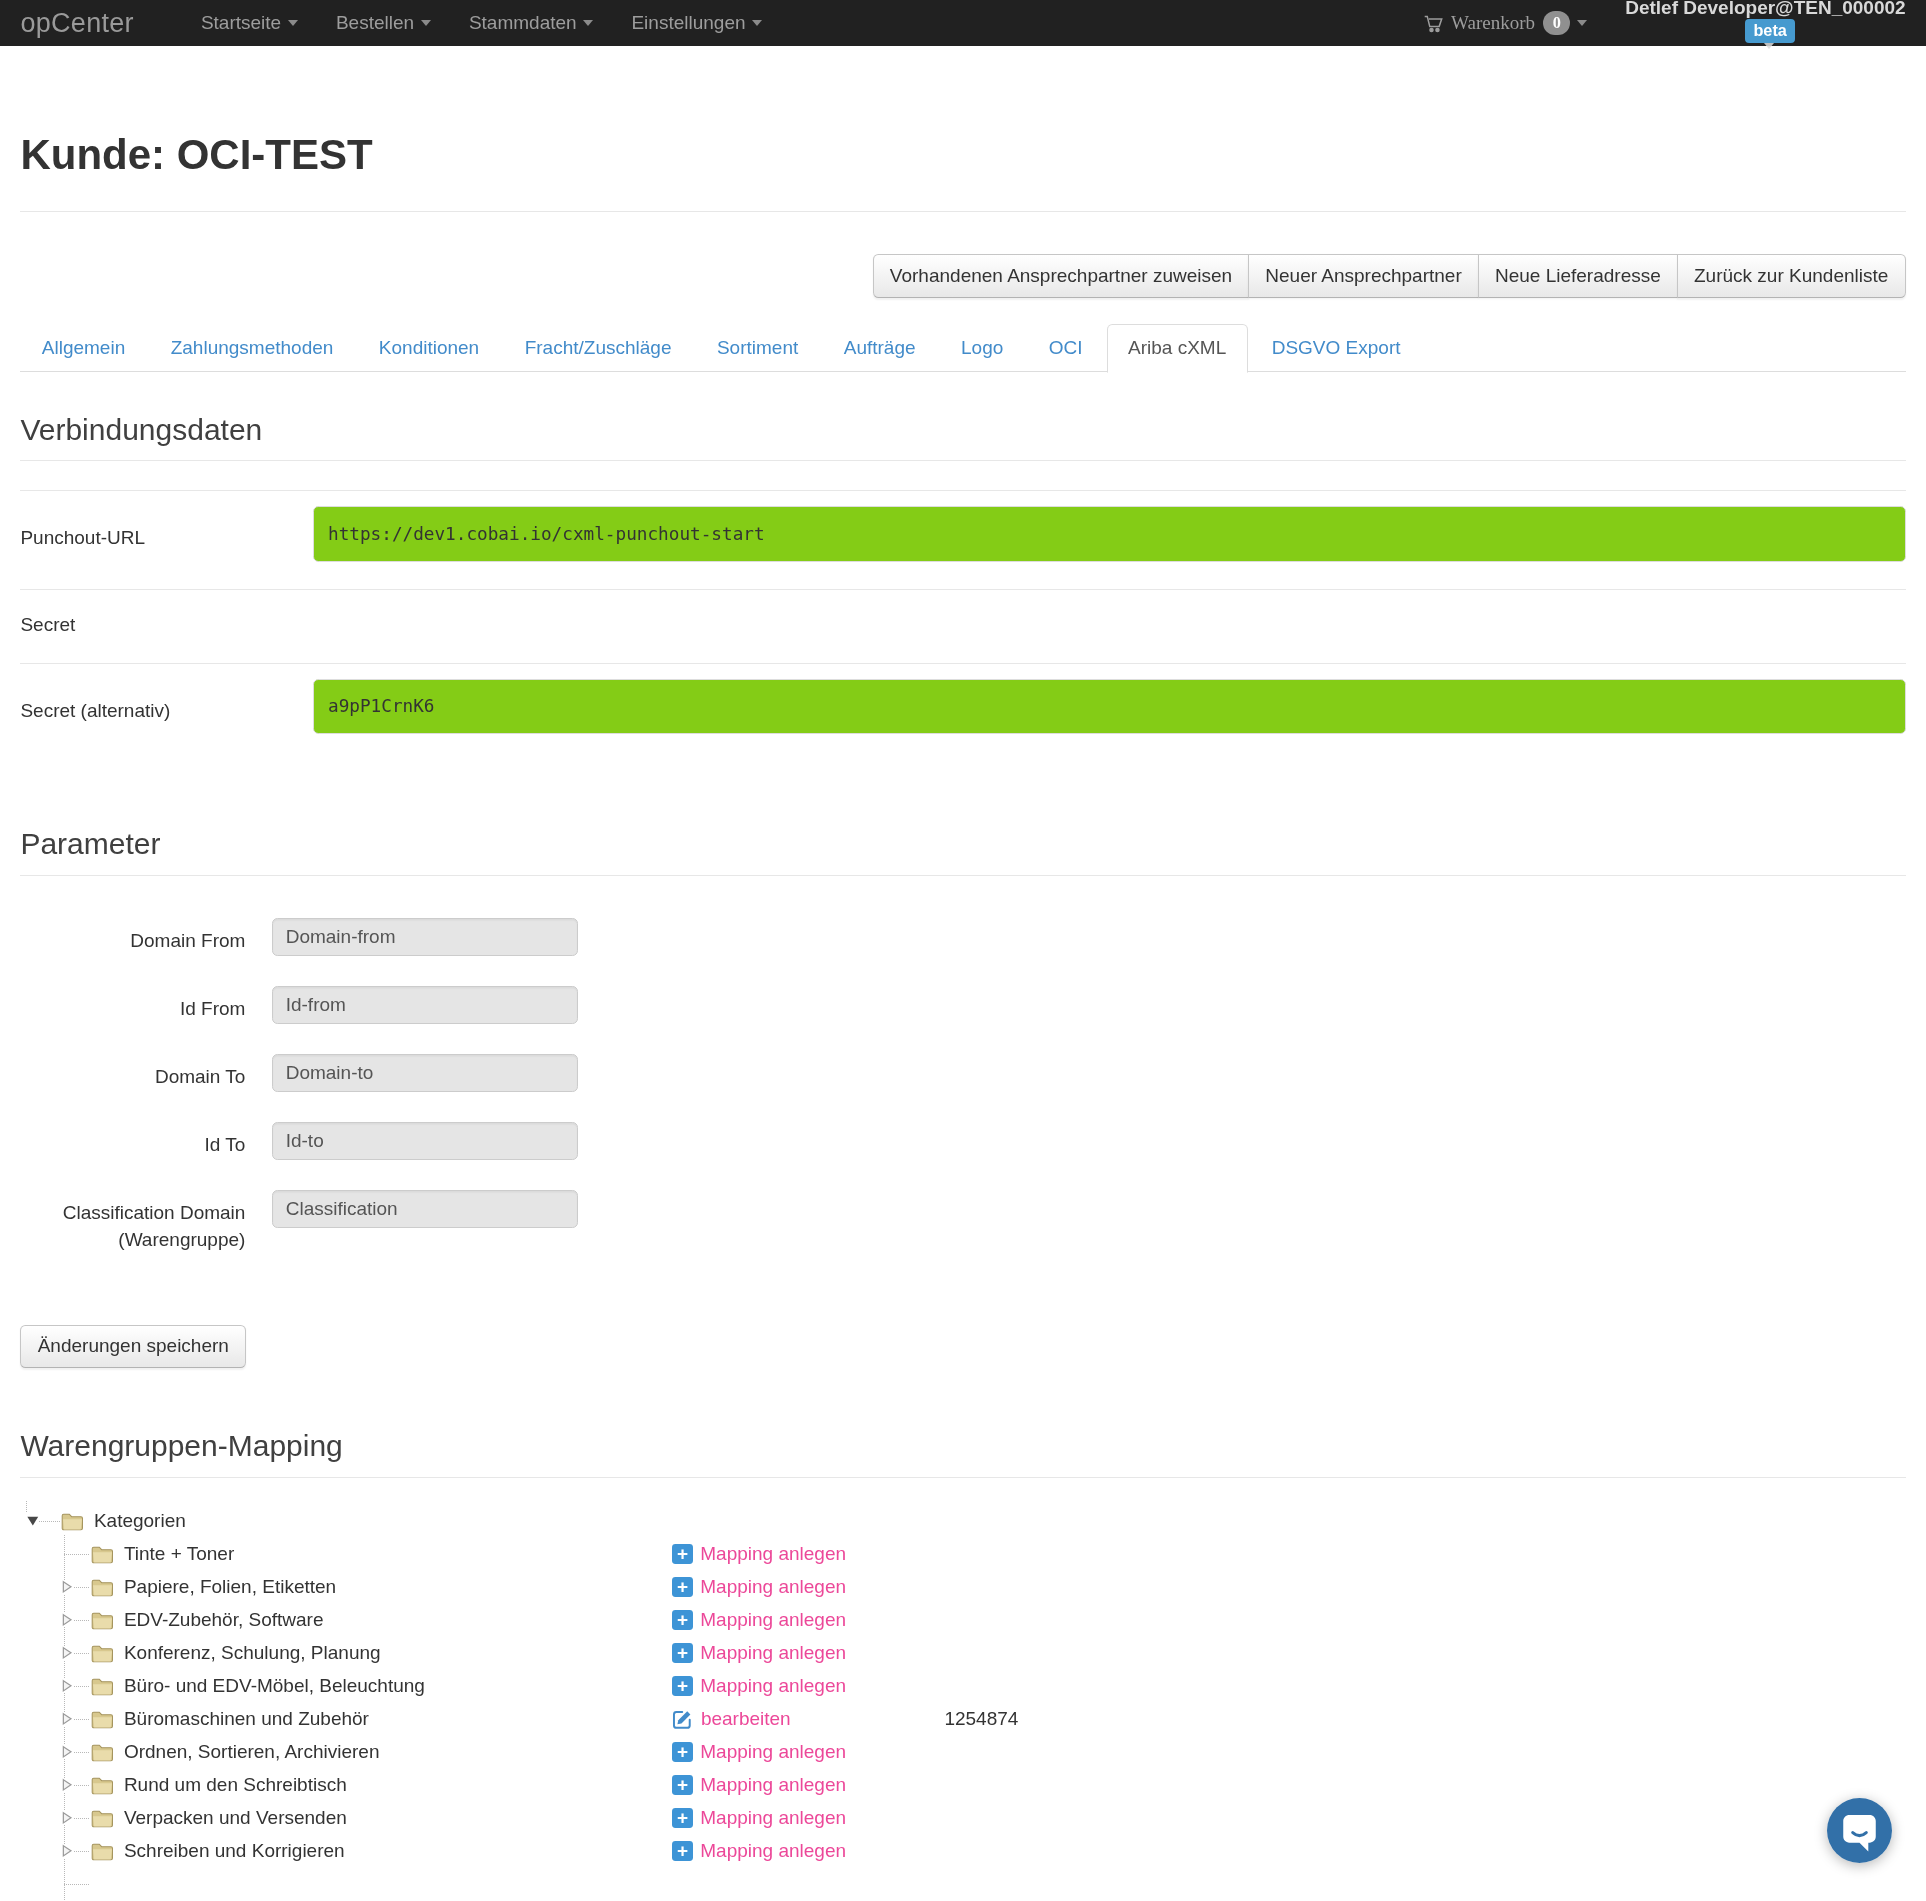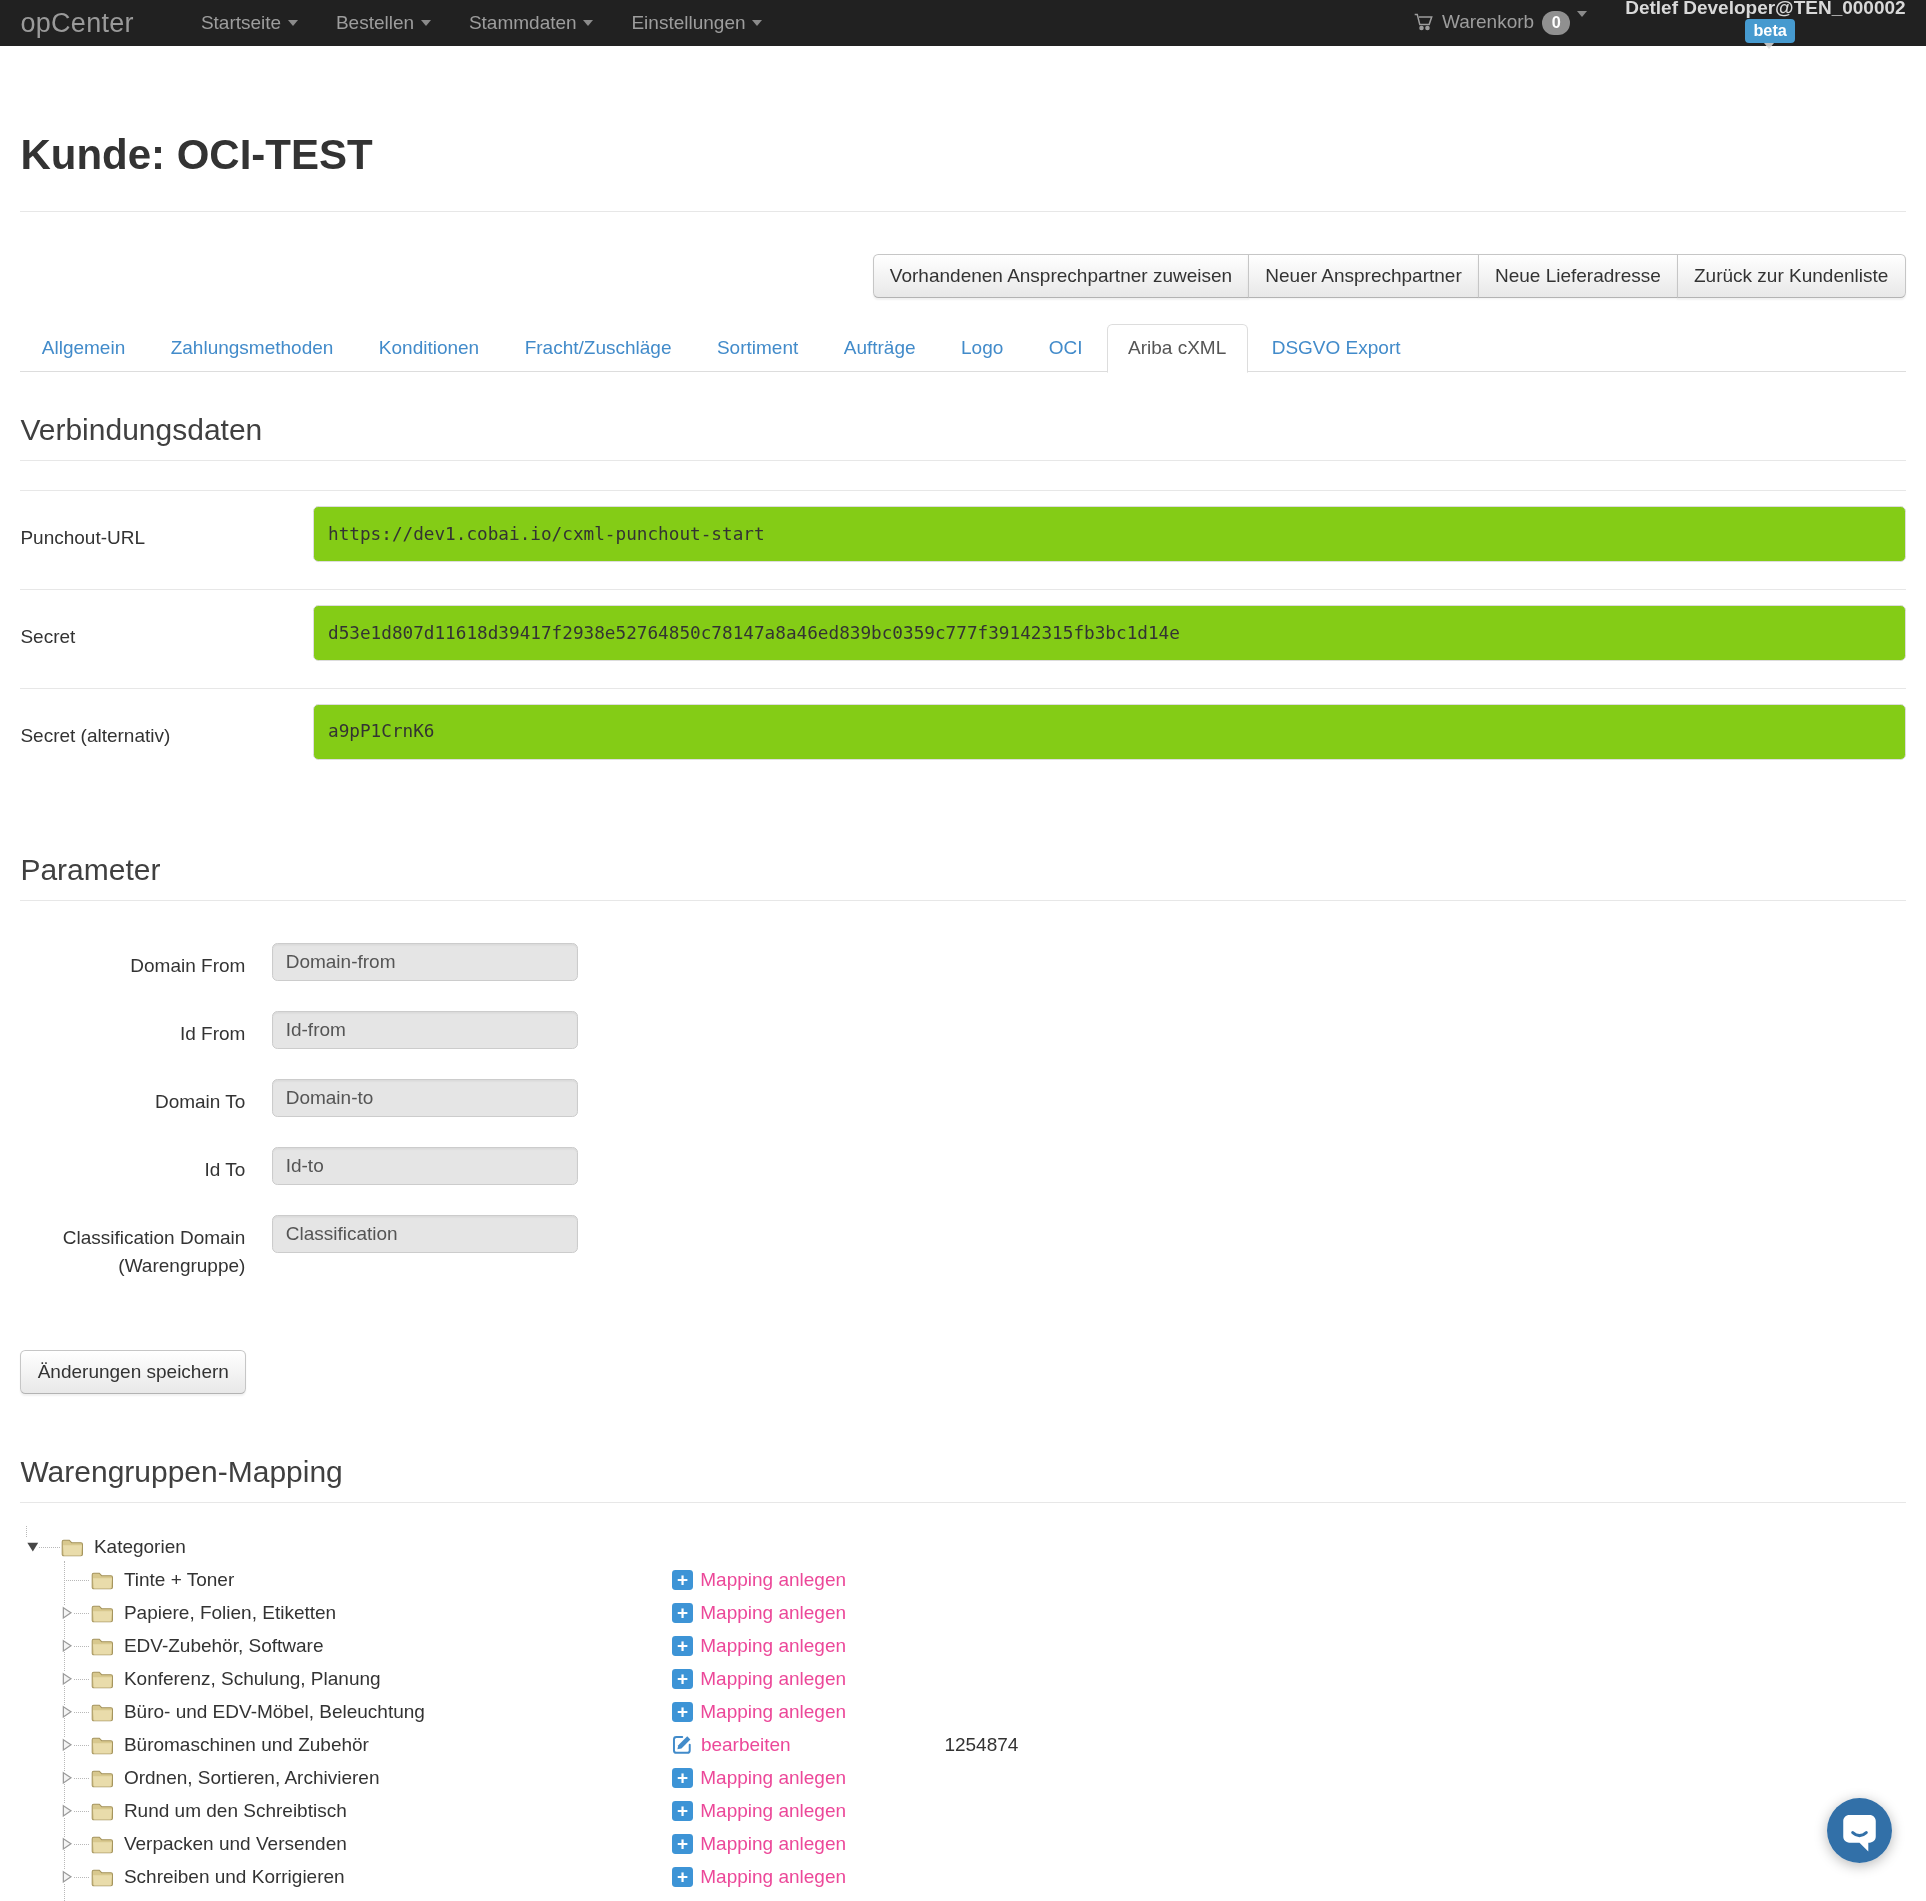--- a/index.html
+++ b/index.html
@@ -20,21 +20,21 @@
   }
   .brand { font-size: 27px; color: #9a9a9a; margin-right: 48px; letter-spacing: 0.3px; cursor: pointer; }
   .nav-menu { display: flex; align-items: center; height: 100%; }
   .nav-item { padding: 0 19px; height: 100%; display: flex; align-items: center; cursor: pointer; font-size: 19px; }
   .caret {
     display: inline-block; width: 0; height: 0; margin-left: 6.8px;
     border-left: 5.4px solid transparent; border-right: 5.4px solid transparent;
     border-top: 6.1px solid currentColor; opacity: .85;
   }
   .nav-right { margin-left: auto; display: flex; align-items: center; gap: 38px; }
-  .cart-group { display: flex; align-items: flex-start; cursor: pointer; }
+  .cart-group { display: flex; align-items: center; cursor: pointer; font-family: Liberation Serif, serif; }
   .cart-icon { margin-right: 8.2px; display: inline-flex; }
   .cart-badge {
     background: #909090; color: #fff; font-size: 16.3px; font-weight: bold;
     border-radius: 16.3px; padding: 2px 9.5px; margin-left: 8.2px; line-height: 1.2;
   }
   .user-group { display: flex; align-items: center; cursor: pointer; color: #d9d9d9; flex-direction: column; }
   .user-label { font-weight: bold; font-size: 19px; }
   .beta-badge {
     background: #469ACF; color: #fff; font-weight: bold; font-size: 16.3px;
     border-radius: 4.1px; padding: 2.7px 8.2px; margin-left: 9.5px; line-height: 1.2;
@@ -217,21 +217,20 @@
 
   <h3 class="section-heading mt-connection">Verbindungsdaten</h3>
   <hr class="divider">
   <div class="conn-table">
       <div class="conn-row">
         <div class="conn-label">Punchout-URL</div>
         <div class="conn-value">https://dev1.cobai.io/cxml-punchout-start</div>
       </div>
       <div class="conn-row">
         <div class="conn-label">Secret</div>
-        <div class="conn-value">d53e1d807d11618d39417f2938e52764850c78147a8a46ed839bc0359c777f39142315fb3bc1d14e</div>
       </div>
       <div class="conn-row">
         <div class="conn-label">Secret (alternativ)</div>
         <div class="conn-value">a9pP1CrnK6</div>
       </div>
     </div>
 
   <h3 class="section-heading mt-parameter">Parameter</h3>
   <hr class="divider">
   <div class="param-form">

